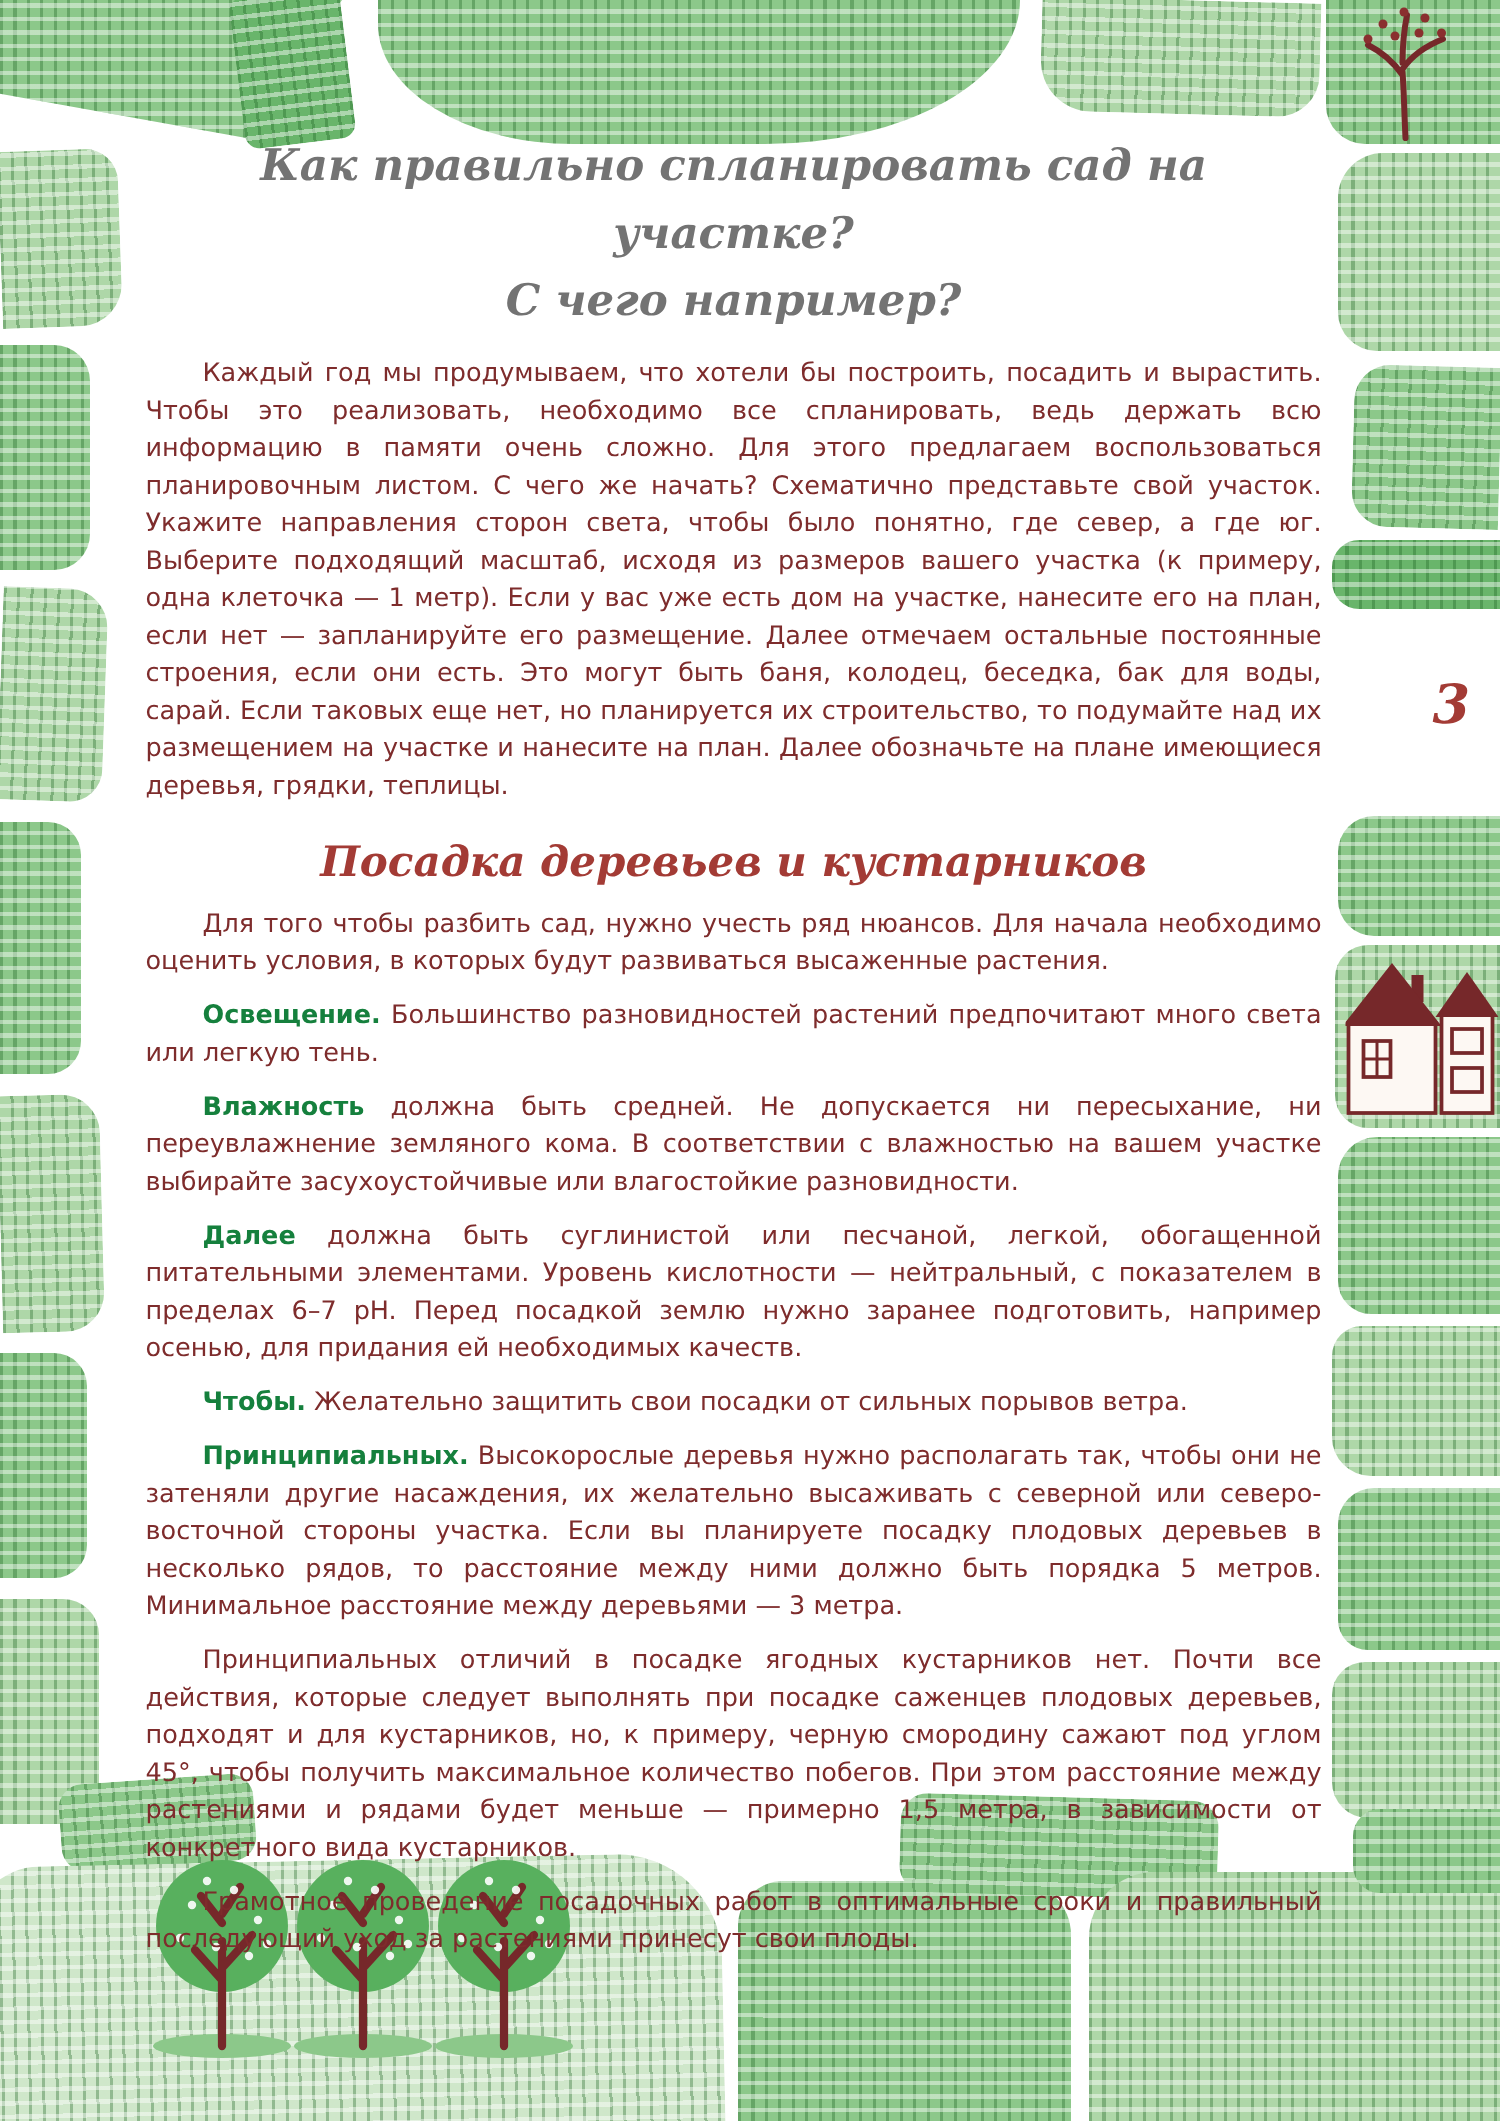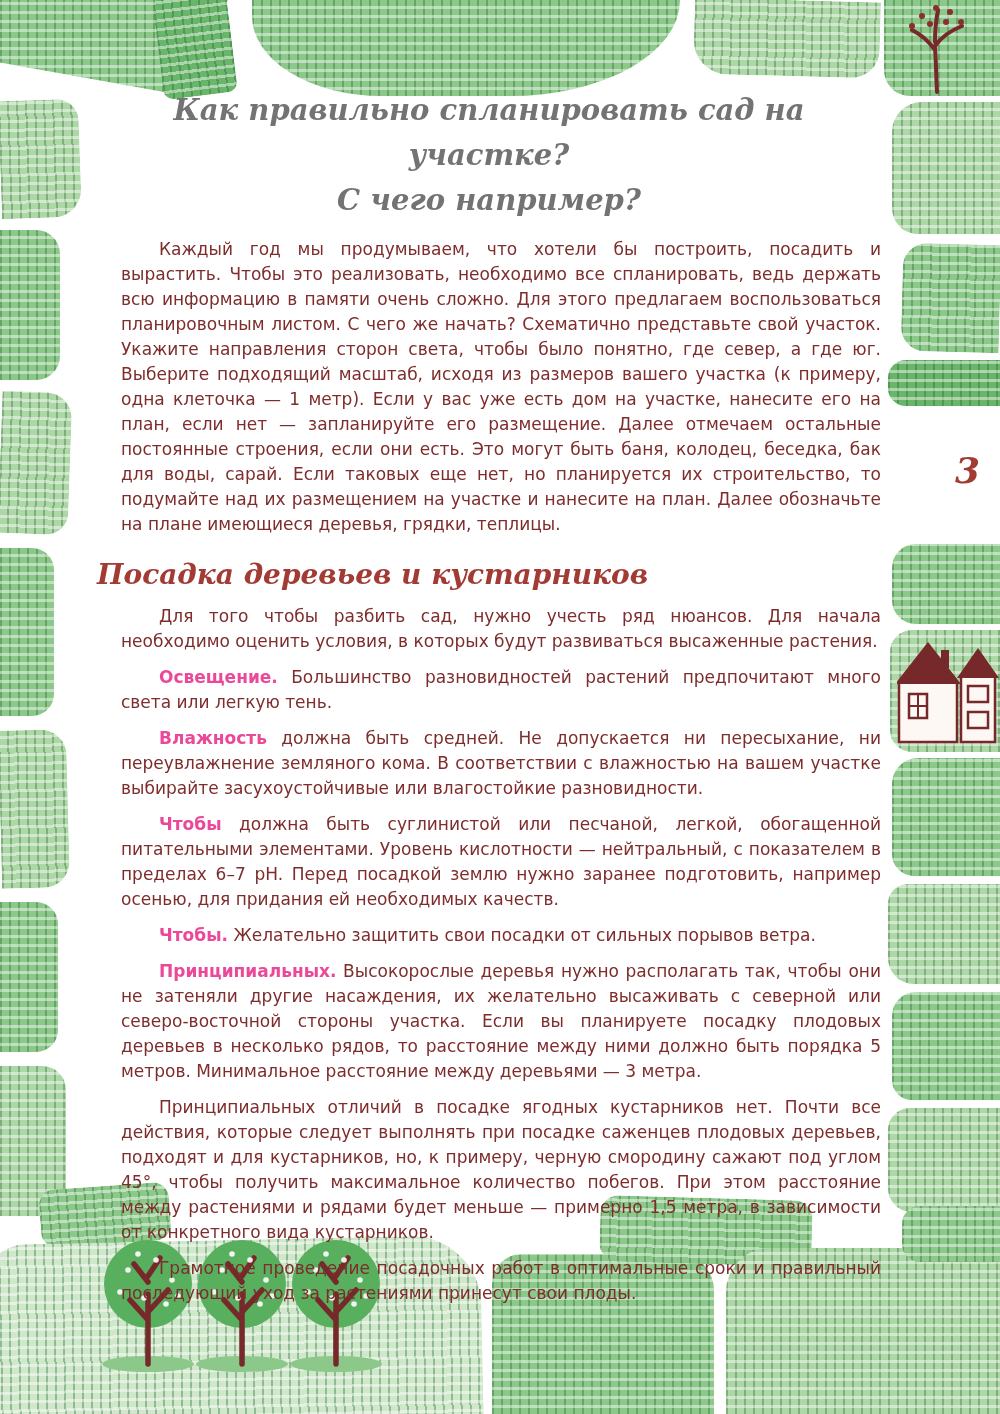--- a/index.html
+++ b/index.html
@@ -34,28 +34,28 @@
     position:absolute; left:97px; top:84px; width:784px;
     color:#7e2c2c;
   }
   .content h1 {
     font-family:"DejaVu Serif", serif; font-style:italic; font-weight:bold;
     color:#737373; font-size:29px; line-height:1.55; text-align:center;
     margin:4px 0 14px 0;
   }
   .content h2 {
     font-family:"DejaVu Serif", serif; font-style:italic; font-weight:bold;
-    color:#a33b35; font-size:28px; line-height:1.3; text-align:left;
+    color:#a33b35; font-size:28px; line-height:1.3; text-align:center;
     margin:20px 0 6px 0;
   }
   .content p {
     font-size:17px; line-height:25px; text-align:justify;
-    text-indent:38px; margin-top:11px; color:#7e2c2c;margin-left:24px;
+    text-indent:38px; margin-top:11px; color:#7e2c2c;
   }
-  .content p b { font-weight:bold; color:#ec4899; }
+  .content p b { font-weight:bold; color:#15803d; }
 
   svg { display:block; }
   .illus { position:absolute; }
 </style>
 </head>
 <body>
 
 <div class="page">
 
   <div class="shape tex g2" style="left:0;top:0;width:228px;height:92px;clip-path:polygon(0 0,100% 0,72% 100%,0 68%)"></div>
@@ -145,21 +145,21 @@
     </h1>
 
     <p>Каждый год мы продумываем, что хотели бы построить, посадить и вырастить. Чтобы это реализовать, необходимо все спланировать, ведь держать всю информацию в памяти очень сложно. Для этого предлагаем воспользоваться планировочным листом. С чего же начать? Схематично представьте свой участок. Укажите направления сторон света, чтобы было понятно, где север, а где юг. Выберите подходящий масштаб, исходя из размеров вашего участка (к примеру, одна клеточка — 1 метр). Если у вас уже есть дом на участке, нанесите его на план, если нет — запланируйте его размещение. Далее отмечаем остальные постоянные строения, если они есть. Это могут быть баня, колодец, беседка, бак для воды, сарай. Если таковых еще нет, но планируется их строительство, то подумайте над их размещением на участке и нанесите на план. Далее обозначьте на плане имеющиеся деревья, грядки, теплицы.</p>
 
     <h2>Посадка деревьев и кустарников</h2>
 
     <p>Для того чтобы разбить сад, нужно учесть ряд нюансов.  Для начала необходимо оценить условия, в которых будут развиваться высаженные растения.</p>
 
     <p><b>Освещение.</b> <span>Большинство разновидностей растений предпочитают много света или легкую тень.</span></p>
     <p><b>Влажность</b> <span>должна быть средней. Не допускается ни пересыхание, ни переувлажнение земляного кома. В соответствии с влажностью на вашем участке выбирайте засухоустойчивые или влагостойкие разновидности.</span></p>
-    <p><b>Чтобы</b> <span>должна быть суглинистой или песчаной, легкой, обогащенной питательными элементами. Уровень кислотности — нейтральный, с показателем в пределах 6–7 pH. Перед посадкой землю нужно заранее подготовить, например осенью, для придания ей необходимых качеств.</span></p>
+    <p><b>Далее</b> <span>должна быть суглинистой или песчаной, легкой, обогащенной питательными элементами. Уровень кислотности — нейтральный, с показателем в пределах 6–7 pH. Перед посадкой землю нужно заранее подготовить, например осенью, для придания ей необходимых качеств.</span></p>
     <p><b>Чтобы.</b> <span>Желательно защитить свои посадки от сильных порывов ветра.</span></p>
     <p><b>Принципиальных.</b> <span>Высокорослые деревья нужно располагать так, чтобы они не затеняли другие насаждения, их желательно высаживать с северной или северо-восточной стороны участка. Если вы планируете посадку плодовых деревьев в несколько рядов, то расстояние между ними должно быть порядка 5 метров. Минимальное расстояние между деревьями — 3 метра.</span></p>
 
     <p>Принципиальных отличий в посадке ягодных кустарников нет. Почти все действия, которые следует выполнять при посадке саженцев плодовых деревьев, подходят и для кустарников, но, к примеру, черную смородину сажают под углом 45°, чтобы получить максимальное количество побегов. При этом расстояние между растениями и рядами будет меньше — примерно 1,5 метра, в зависимости от конкретного вида кустарников.</p>
     <p>Грамотное проведение посадочных работ в оптимальные сроки и правильный последующий уход за растениями принесут свои плоды.</p>
   </div>
 
 </div>
 
 </body></html>

